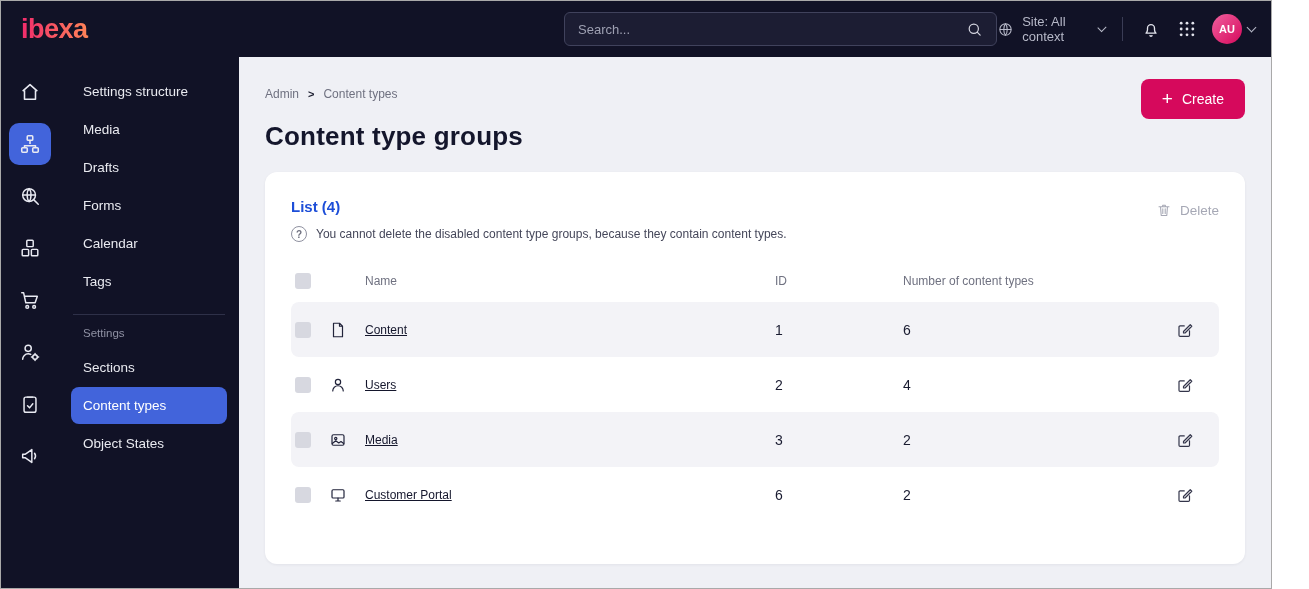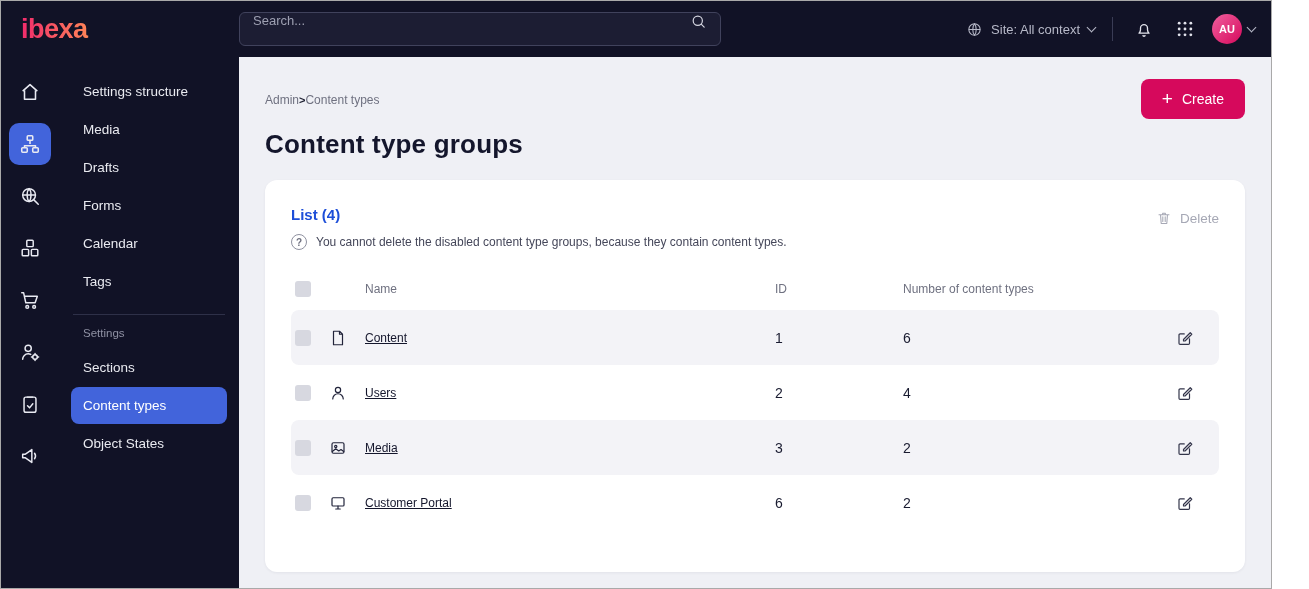--- a/index.html
+++ b/index.html
@@ -6,22 +6,22 @@
   html,body { background:#ffffff; font-family:"Liberation Sans", sans-serif; }
   button { font-family:inherit; border:none; background:none; cursor:pointer; padding:0; color:inherit; }
   a { color:inherit; }
 
   .frame { width:1272px; height:589px; border:1px solid #a9a9a9; background:#eff0f5;
            display:flex; flex-direction:column; overflow:hidden; }
 
   
   .topbar { flex:0 0 56px; background:#111226; display:flex; align-items:center; padding-right:16px; }
   .logo-wrap { flex:0 0 238px; padding-left:20px; display:flex; align-items:center; }
-  .searchbar { width:482px; height:34px; background:#1c1d33; border:1px solid #40425c;
-               border-radius:6px; display:flex; align-items:flex-start; justify-content:space-between;
+  .searchbar { width:482px; height:34px; margin-left:325px; background:#1c1d33; border:1px solid #40425c;
+               border-radius:6px; display:flex; align-items:center; justify-content:space-between;
                padding:0 13px; }
   .search-ph { color:#9ea0b2; font-size:13px; }
   .searchbar svg { width:17px; height:17px; color:#d4d5e0; }
   .top-right { margin-left:auto; display:flex; align-items:center; gap:13px; color:#b7b9c8; font-size:13px; }
   .site-context { display:flex; align-items:center; gap:8px; }
   .site-context svg { width:17px; height:17px; }
   .chev { width:7px; height:7px; border-right:1.5px solid #b7b9c8; border-bottom:1.5px solid #b7b9c8;
           transform:rotate(45deg); display:inline-block; margin-top:-4px; }
   .vdiv { width:1px; height:24px; background:#3a3c55; margin:0 4px; }
   .iconbtn { display:grid; place-items:center; width:28px; height:28px; color:#e2e3ec; }
@@ -40,27 +40,27 @@
   .rail-btn.active { background:#4264db; }
 
   .sidebar { flex:0 0 180px; background:#111226; padding:16px 12px; color:#e9eaf0; font-size:13.5px; }
   .side-item { padding:11px 12px; border-radius:8px; margin-bottom:1px; cursor:pointer; }
   .side-item.active { background:#4264db; color:#fff; }
   .side-divider { border-top:1px solid #2e3048; margin:14px 2px 12px; }
   .side-section { font-size:11.5px; color:#8f91a3; padding:0 12px 10px; }
 
   .main { flex:1; background:#eff0f5; padding:22px 26px 0; overflow:hidden; }
   .main-head { display:flex; justify-content:space-between; align-items:flex-start; }
-  .breadcrumb { font-size:12px; color:#6f7180; margin-top:14px; display:flex; align-items:center; }
+  .breadcrumb { font-size:12px; color:#6f7180; margin-top:8px; display:flex; align-items:center; gap:9px; }
   .bc-sep { color:#1c1e30; font-weight:bold; font-size:11px; }
   .bc-root { cursor:pointer; }
   .create-btn { background:#d6095c; color:#fff; height:40px; padding:0 21px; border-radius:8px;
                 font-size:14px; display:flex; align-items:center; gap:9px; }
   .plus { font-size:19px; font-weight:normal; line-height:1; margin-top:-2px; }
-  .page-title { font-size:26px; font-weight:bold; color:#14162c; margin-top:10px; letter-spacing:.2px; }
+  .page-title { font-size:26px; font-weight:bold; color:#14162c; margin-top:2px; letter-spacing:.2px; }
 
   .card { margin-top:20px; background:#fff; border-radius:12px; padding:26px 26px 20px;
           min-height:392px; box-shadow:0 1px 3px rgba(20,22,44,.06); }
   .card-head { display:flex; justify-content:space-between; align-items:flex-start; }
   .list-title { font-size:15px; font-weight:bold; color:#1d4ed8; }
   .hint { display:flex; align-items:center; gap:9px; margin-top:11px; font-size:12px; color:#45475a; }
   .q-icon { width:16px; height:16px; flex:0 0 16px; border:1.4px solid #8f91a0; border-radius:50%;
             color:#6f7180; font-size:10px; font-weight:bold; display:grid; place-items:center; }
   .delete-btn { display:flex; align-items:center; gap:8px; color:#a6a8b5; font-size:13.5px; margin-top:4px;
                 cursor:default; }

